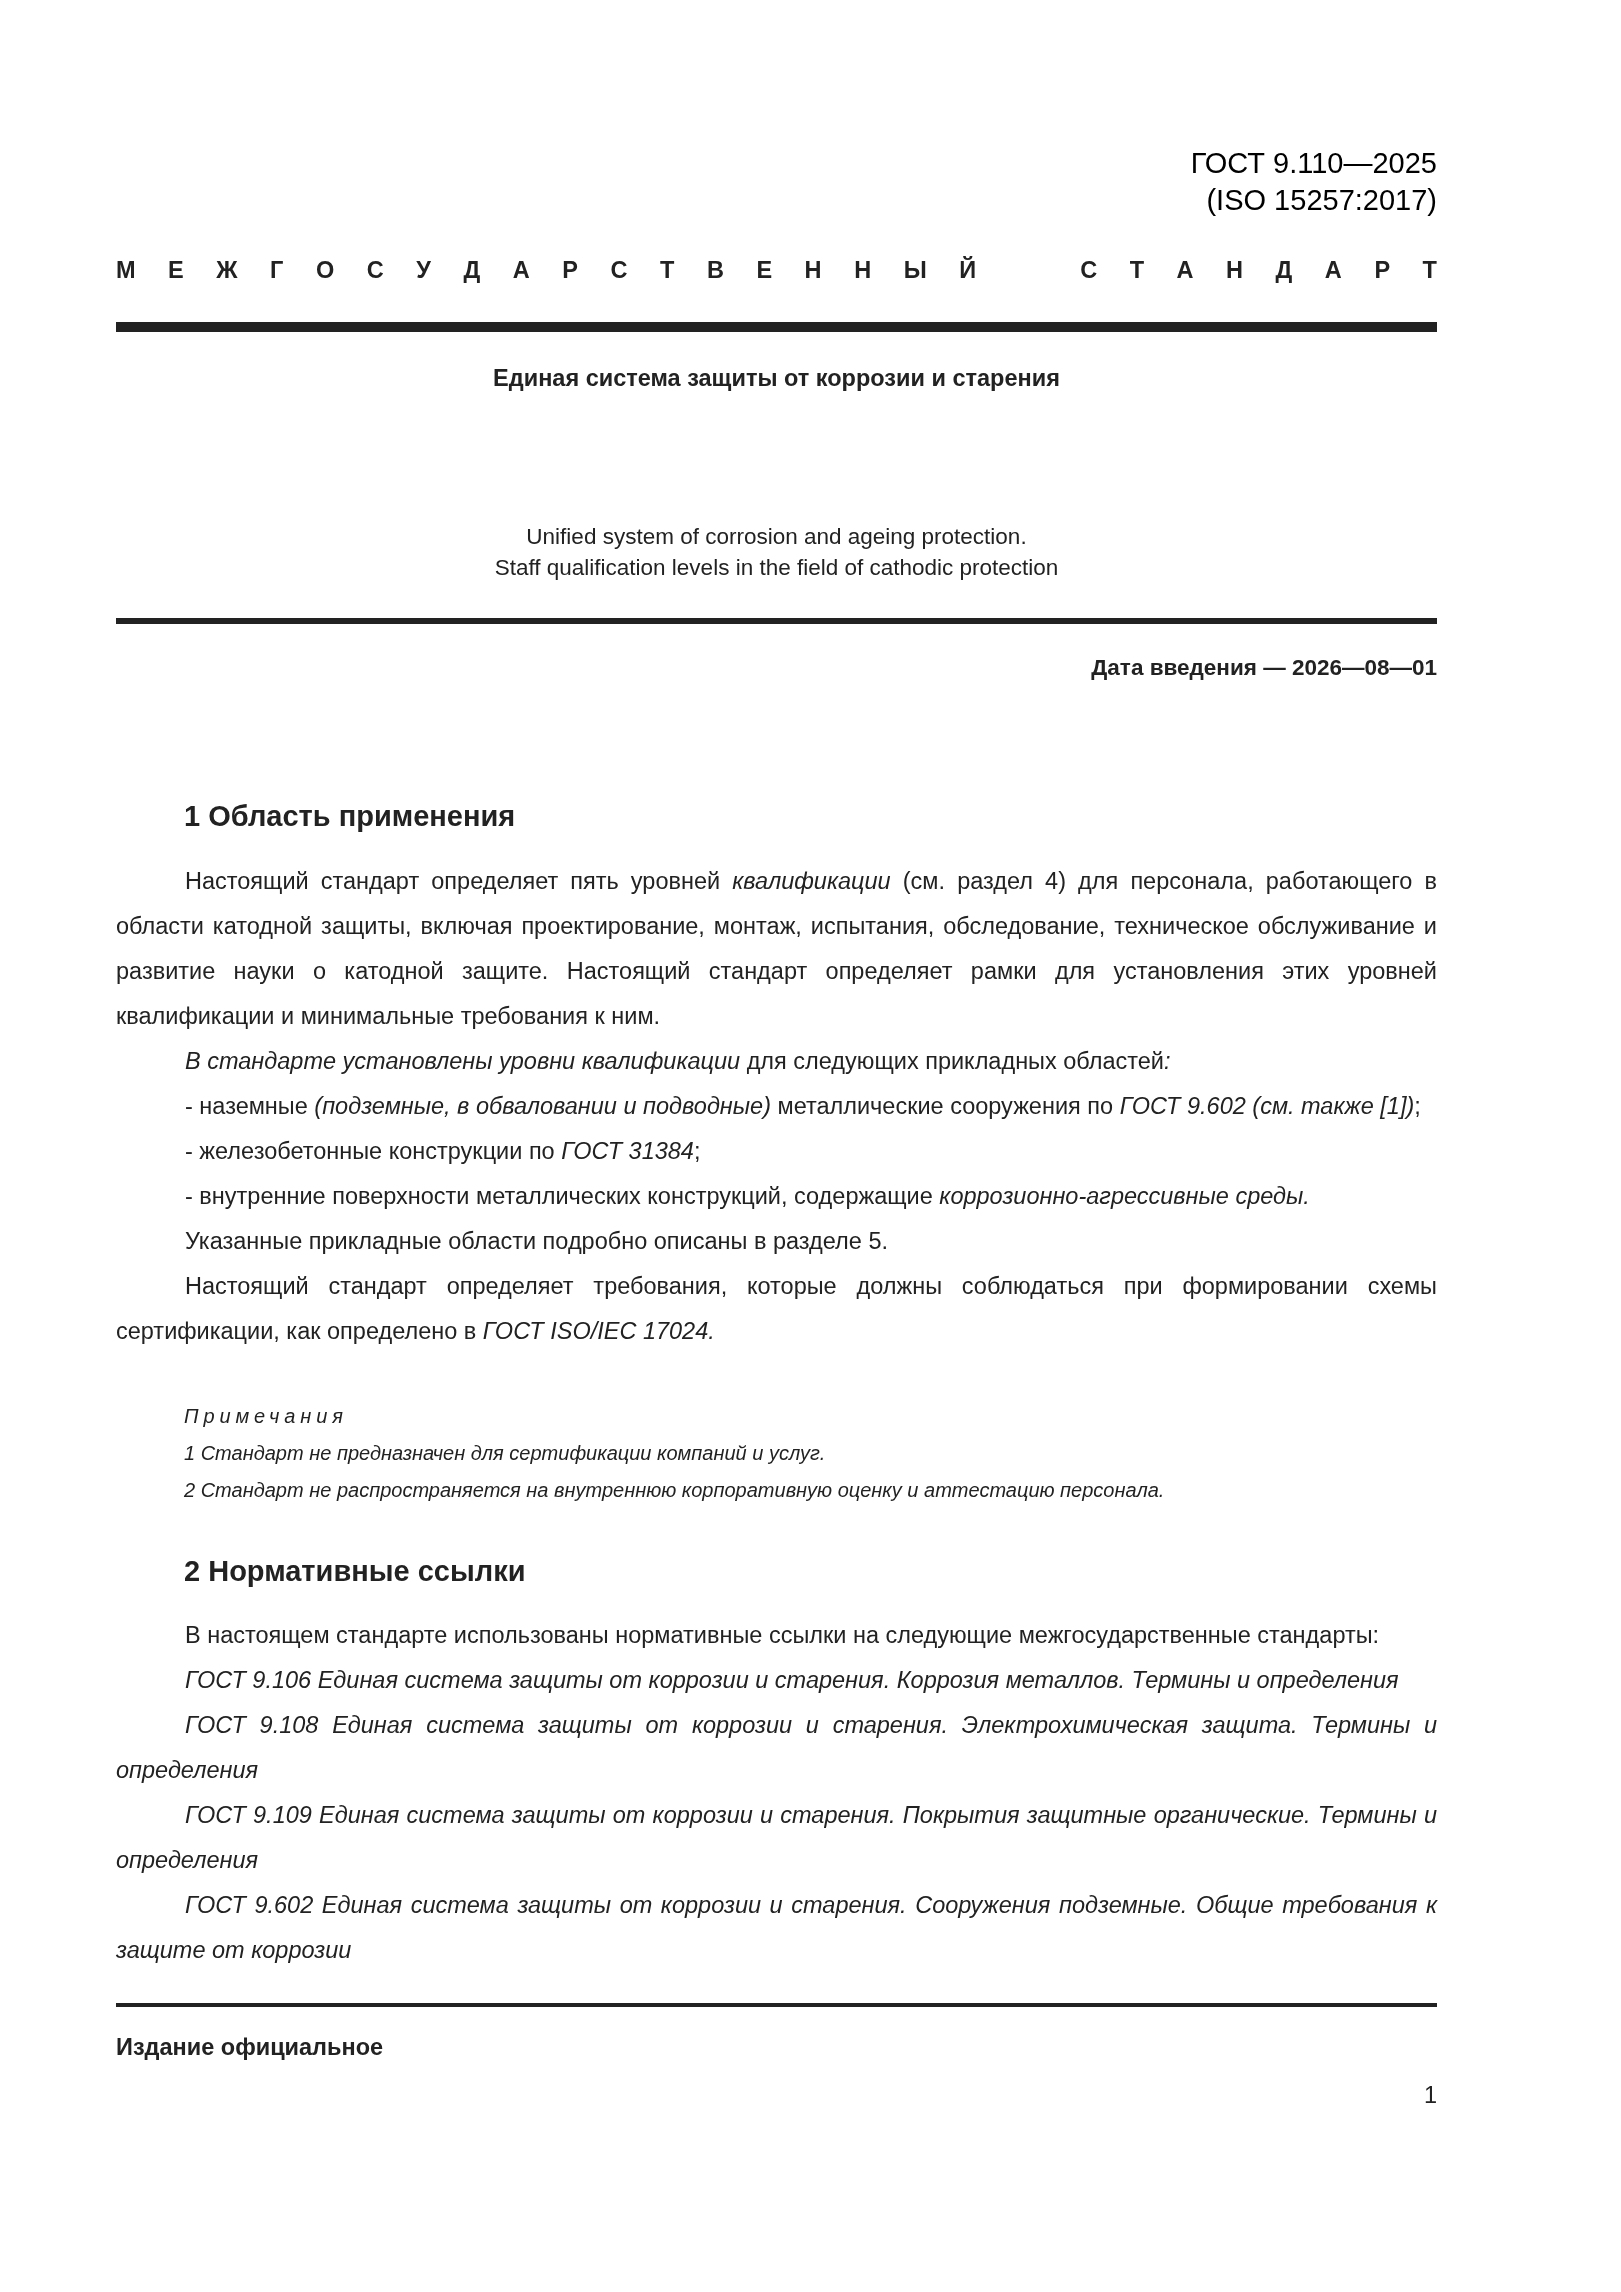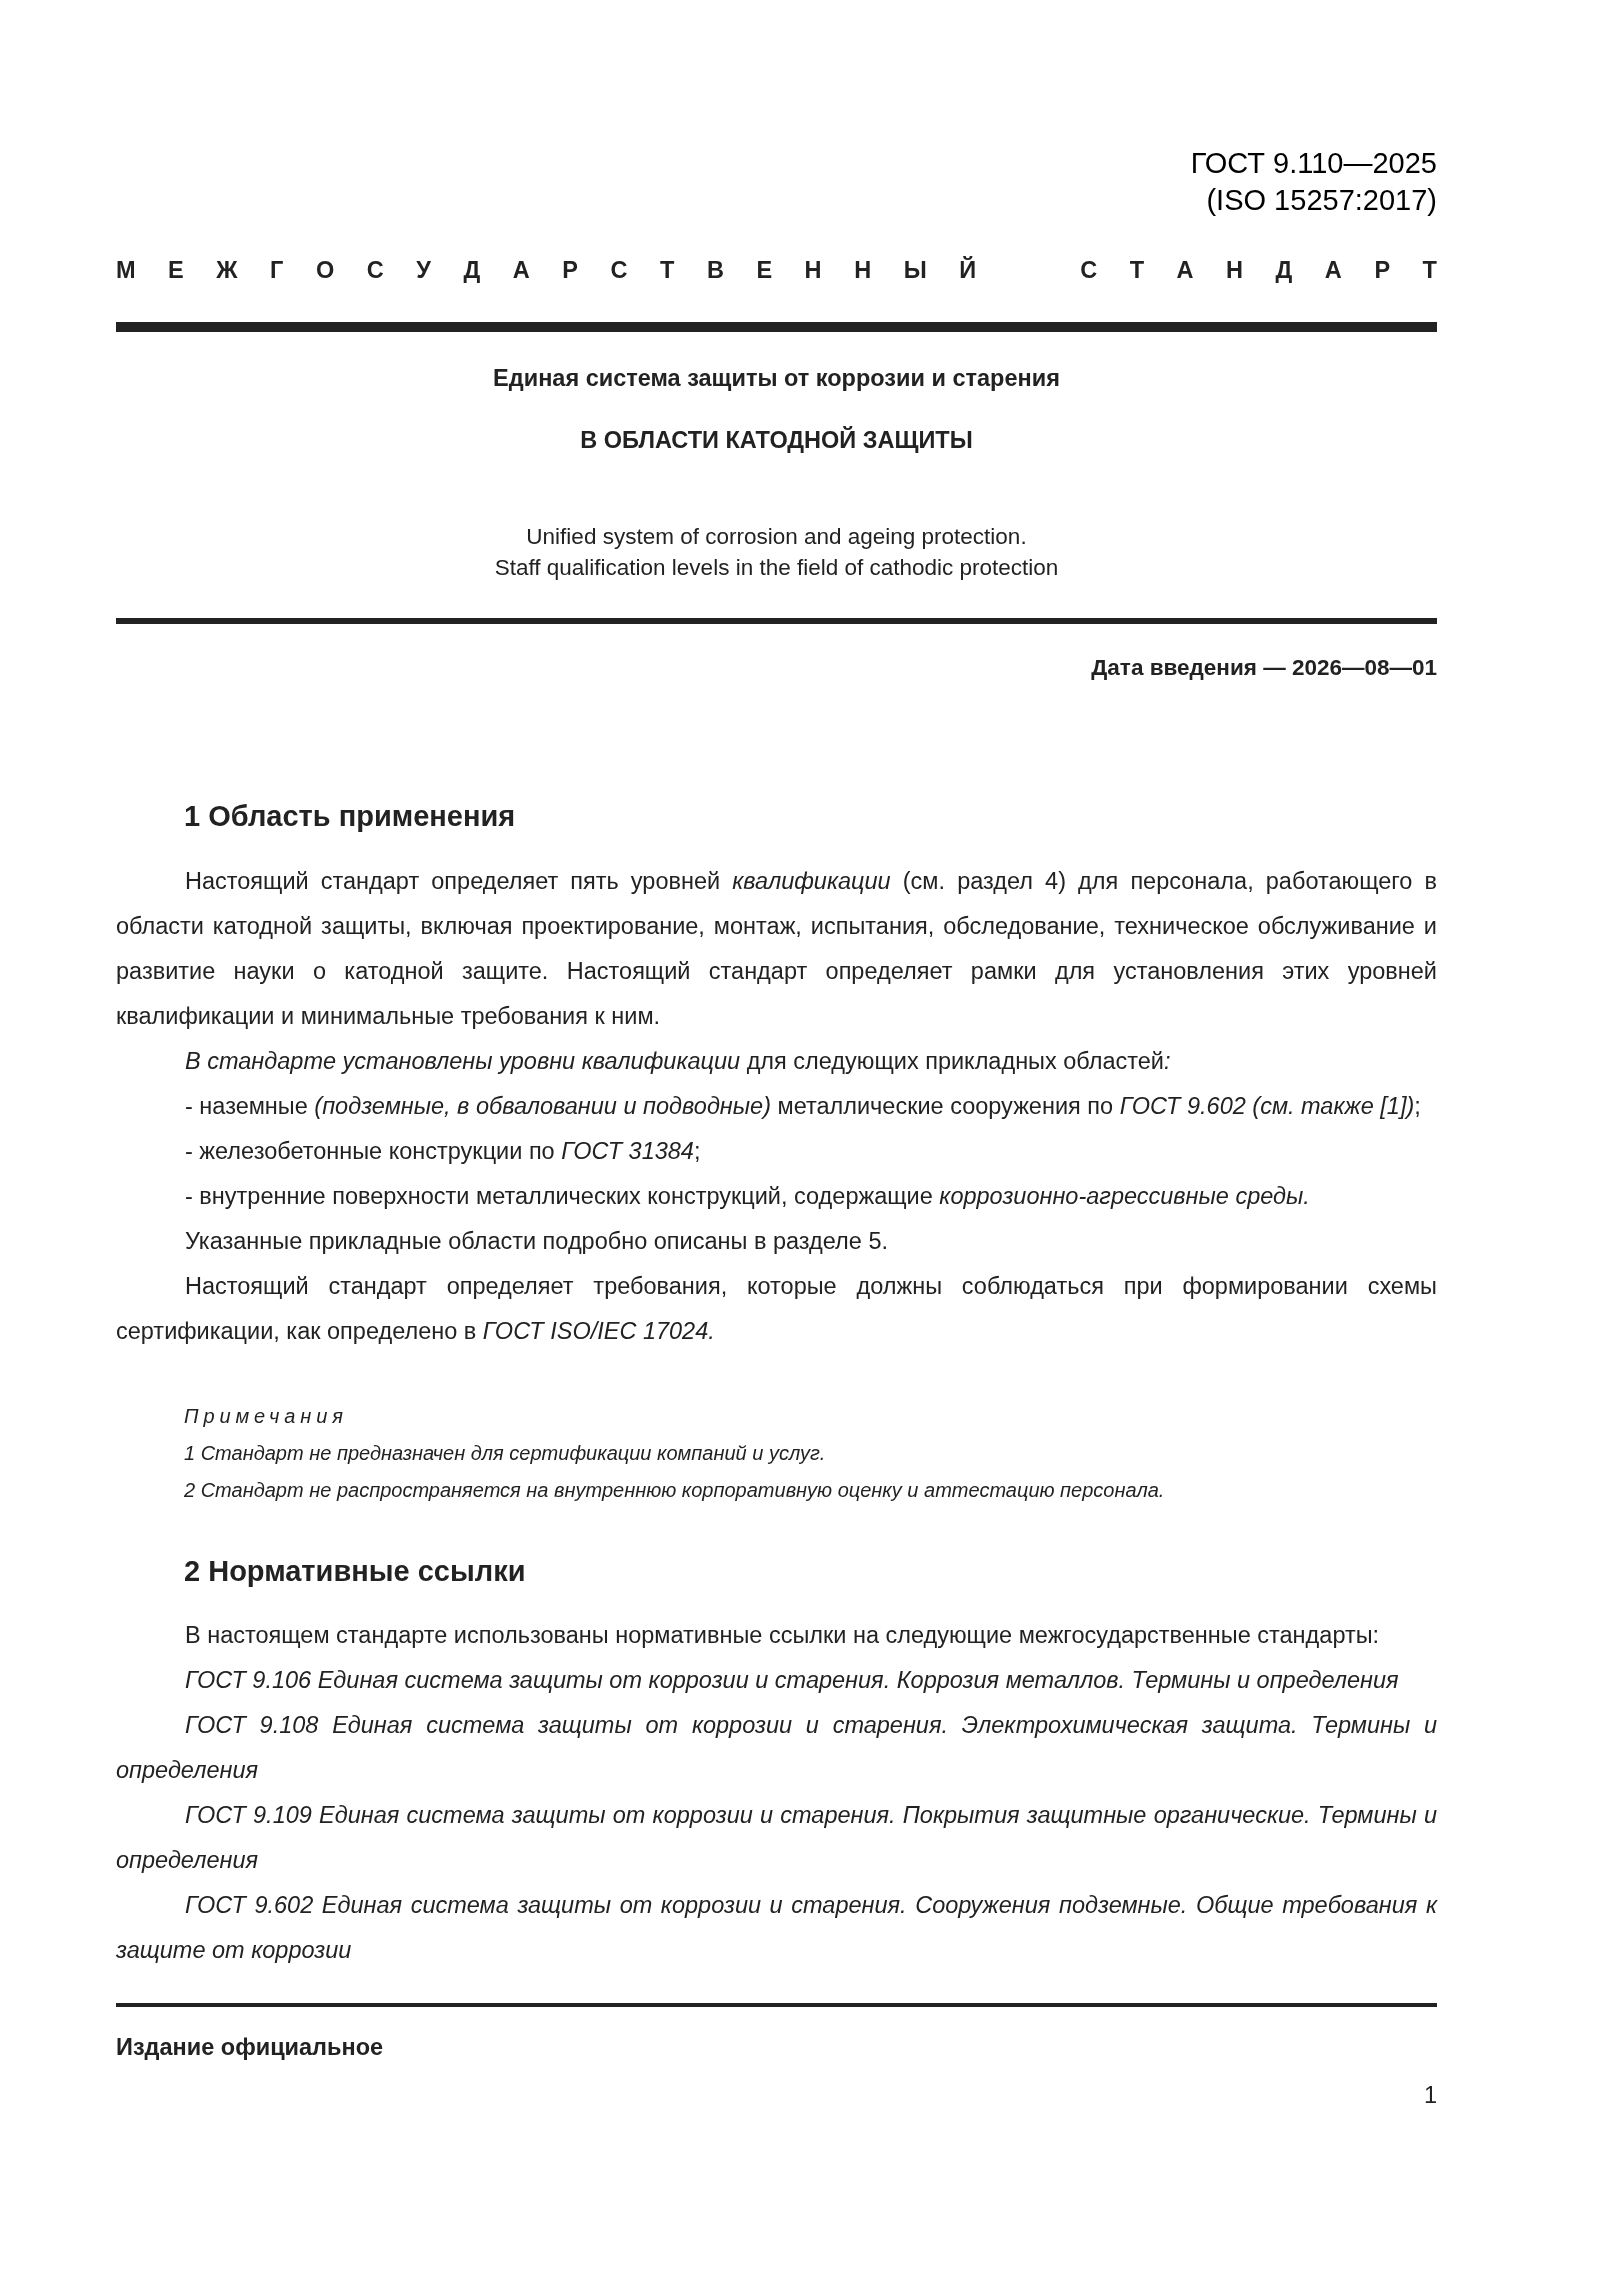--- a/index.html
+++ b/index.html
@@ -62,21 +62,20 @@
   <span>А</span>
   <span>Р</span>
   <span>Т</span>
 </div>
 
 <div class="abs rule-thick"></div>
 
 <div class="abs system-title">Единая система защиты от коррозии и старения</div>
 
 <div class="abs main-title">
-  <div>В ОБЛАСТИ КАТОДНОЙ ЗАЩИТЫ</div>
 </div>
 
 <div class="abs eng-title">
   <div>Unified system of corrosion and ageing protection.</div>
   <div>Staff qualification levels in the field of cathodic protection</div>
 </div>
 
 <div class="abs rule-mid"></div>
 
 <div class="abs intro-date">Дата введения — 2026—08—01</div>

